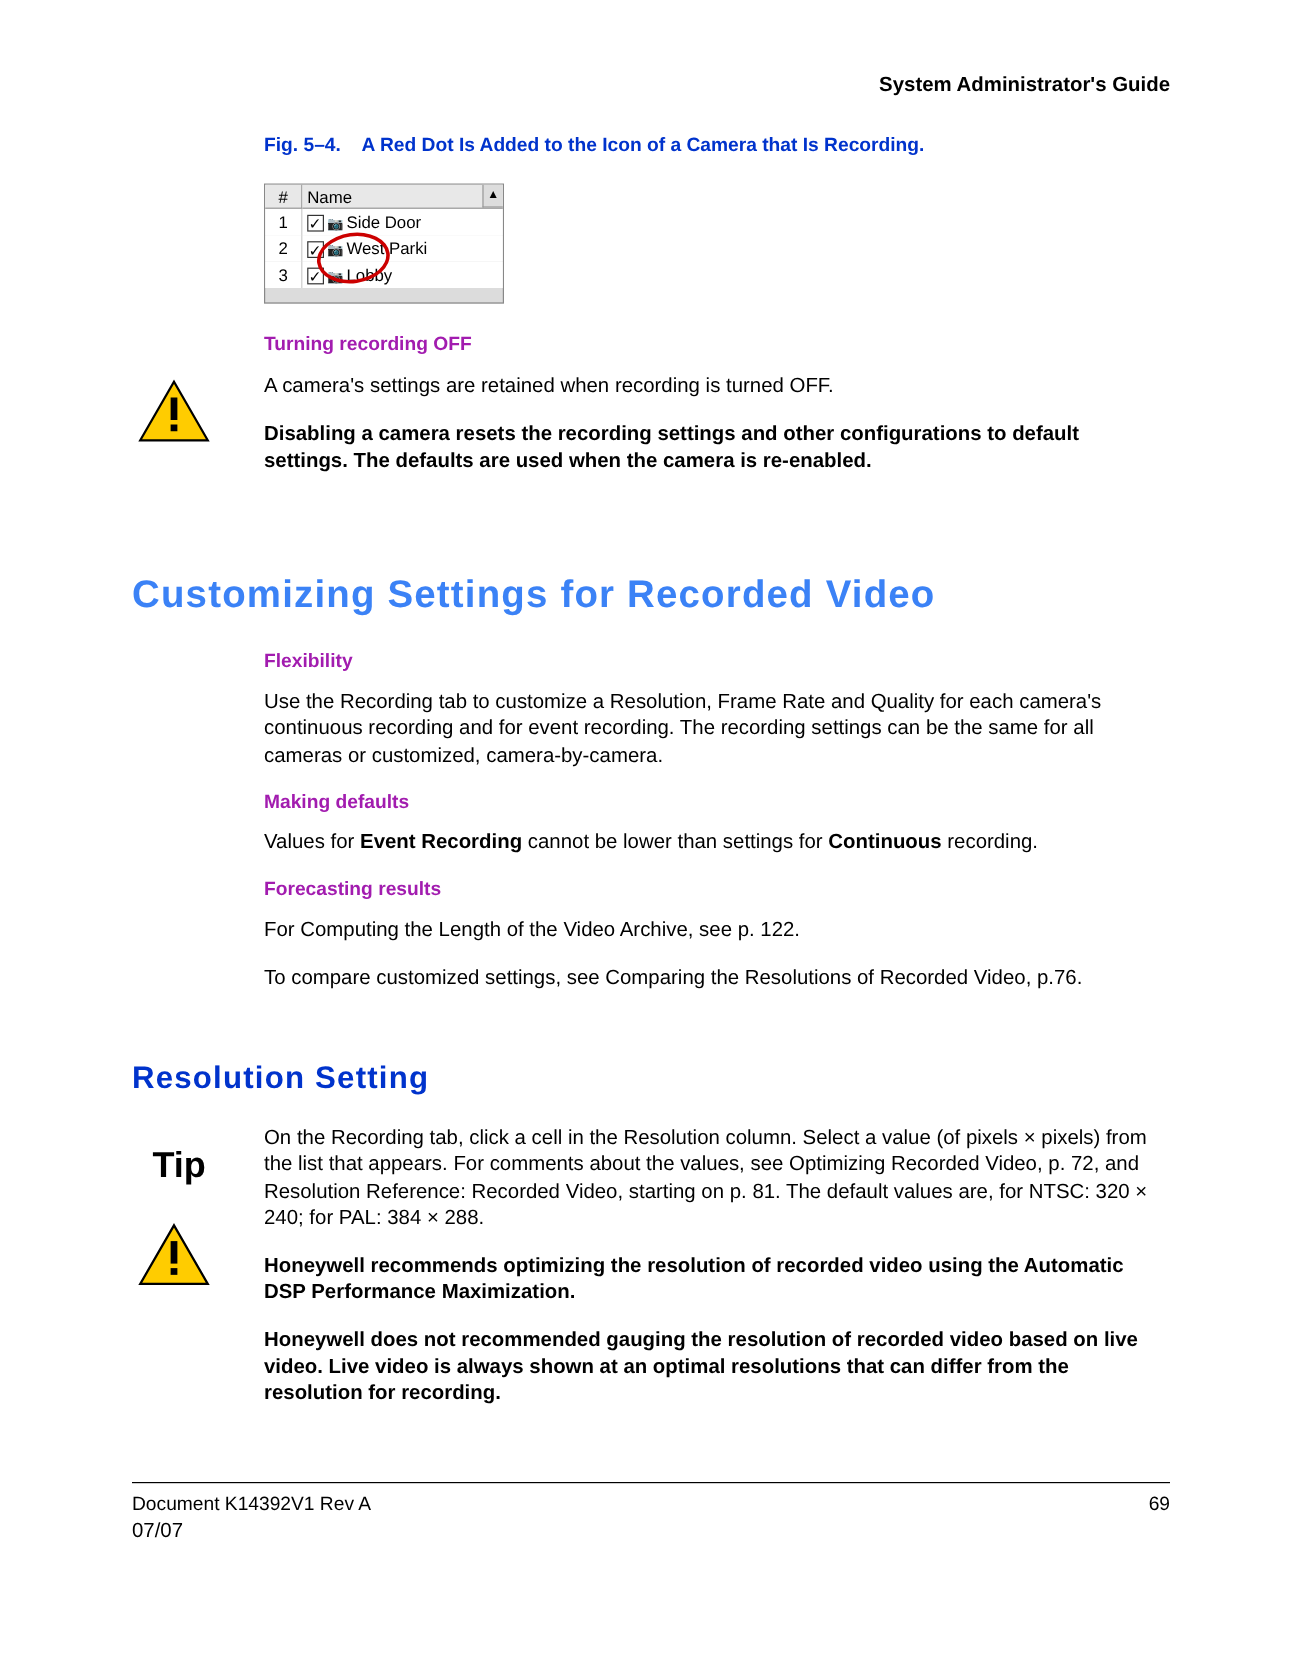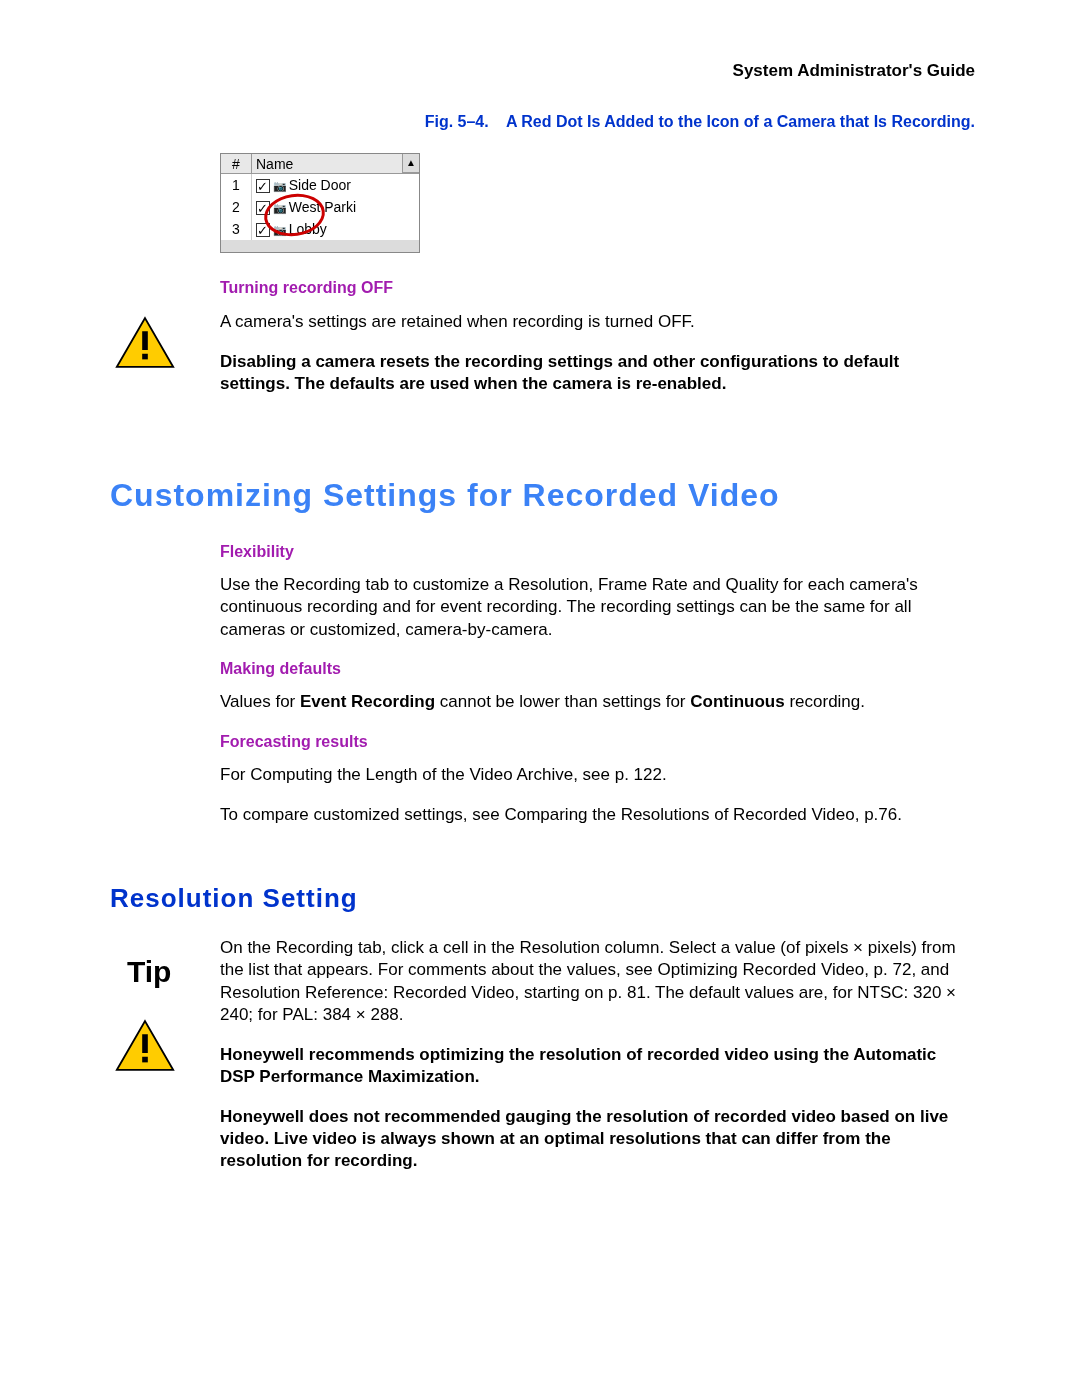--- a/index.html
+++ b/index.html
@@ -25,21 +25,20 @@
     margin-bottom: 30px;
   }
   .content-col {
     margin-left: 110px;
   }
   .fig-caption {
     color: #0033cc;
     font-weight: bold;
     font-size: 16px;
     margin-bottom: 20px;
-    text-align: right;
   }
   .figure {
     width: 200px;
     height: 100px;
     background: #dcdcdc;
     border: 1px solid #888;
     box-sizing: border-box;
     margin-bottom: 25px;
     position: relative;
     font-size: 14px;
@@ -262,14 +261,22 @@
         <polygon points="32,2 62,54 2,54" fill="#ffcc00" stroke="#000" stroke-width="2"></polygon>
         <rect x="29" y="16" width="6" height="20" fill="#000"></rect>
         <rect x="29" y="40" width="6" height="6" fill="#000"></rect>
       </svg>
   </div>
 
   <div class="content-col">
     <div class="bold-para">Honeywell does not recommended gauging the resolution of recorded video based on live video. Live video is always shown at an optimal resolutions that can differ from the resolution for recording.</div>
   </div>
 
+  <div class="footer">
+    <hr class="footer-rule">
+    <div class="footer-line">
+      <span>Document K14392V1 Rev A</span>
+      <span>69</span>
+    </div>
+    <div>07/07</div>
+  </div>
 
 </div>
 
 </body></html>

